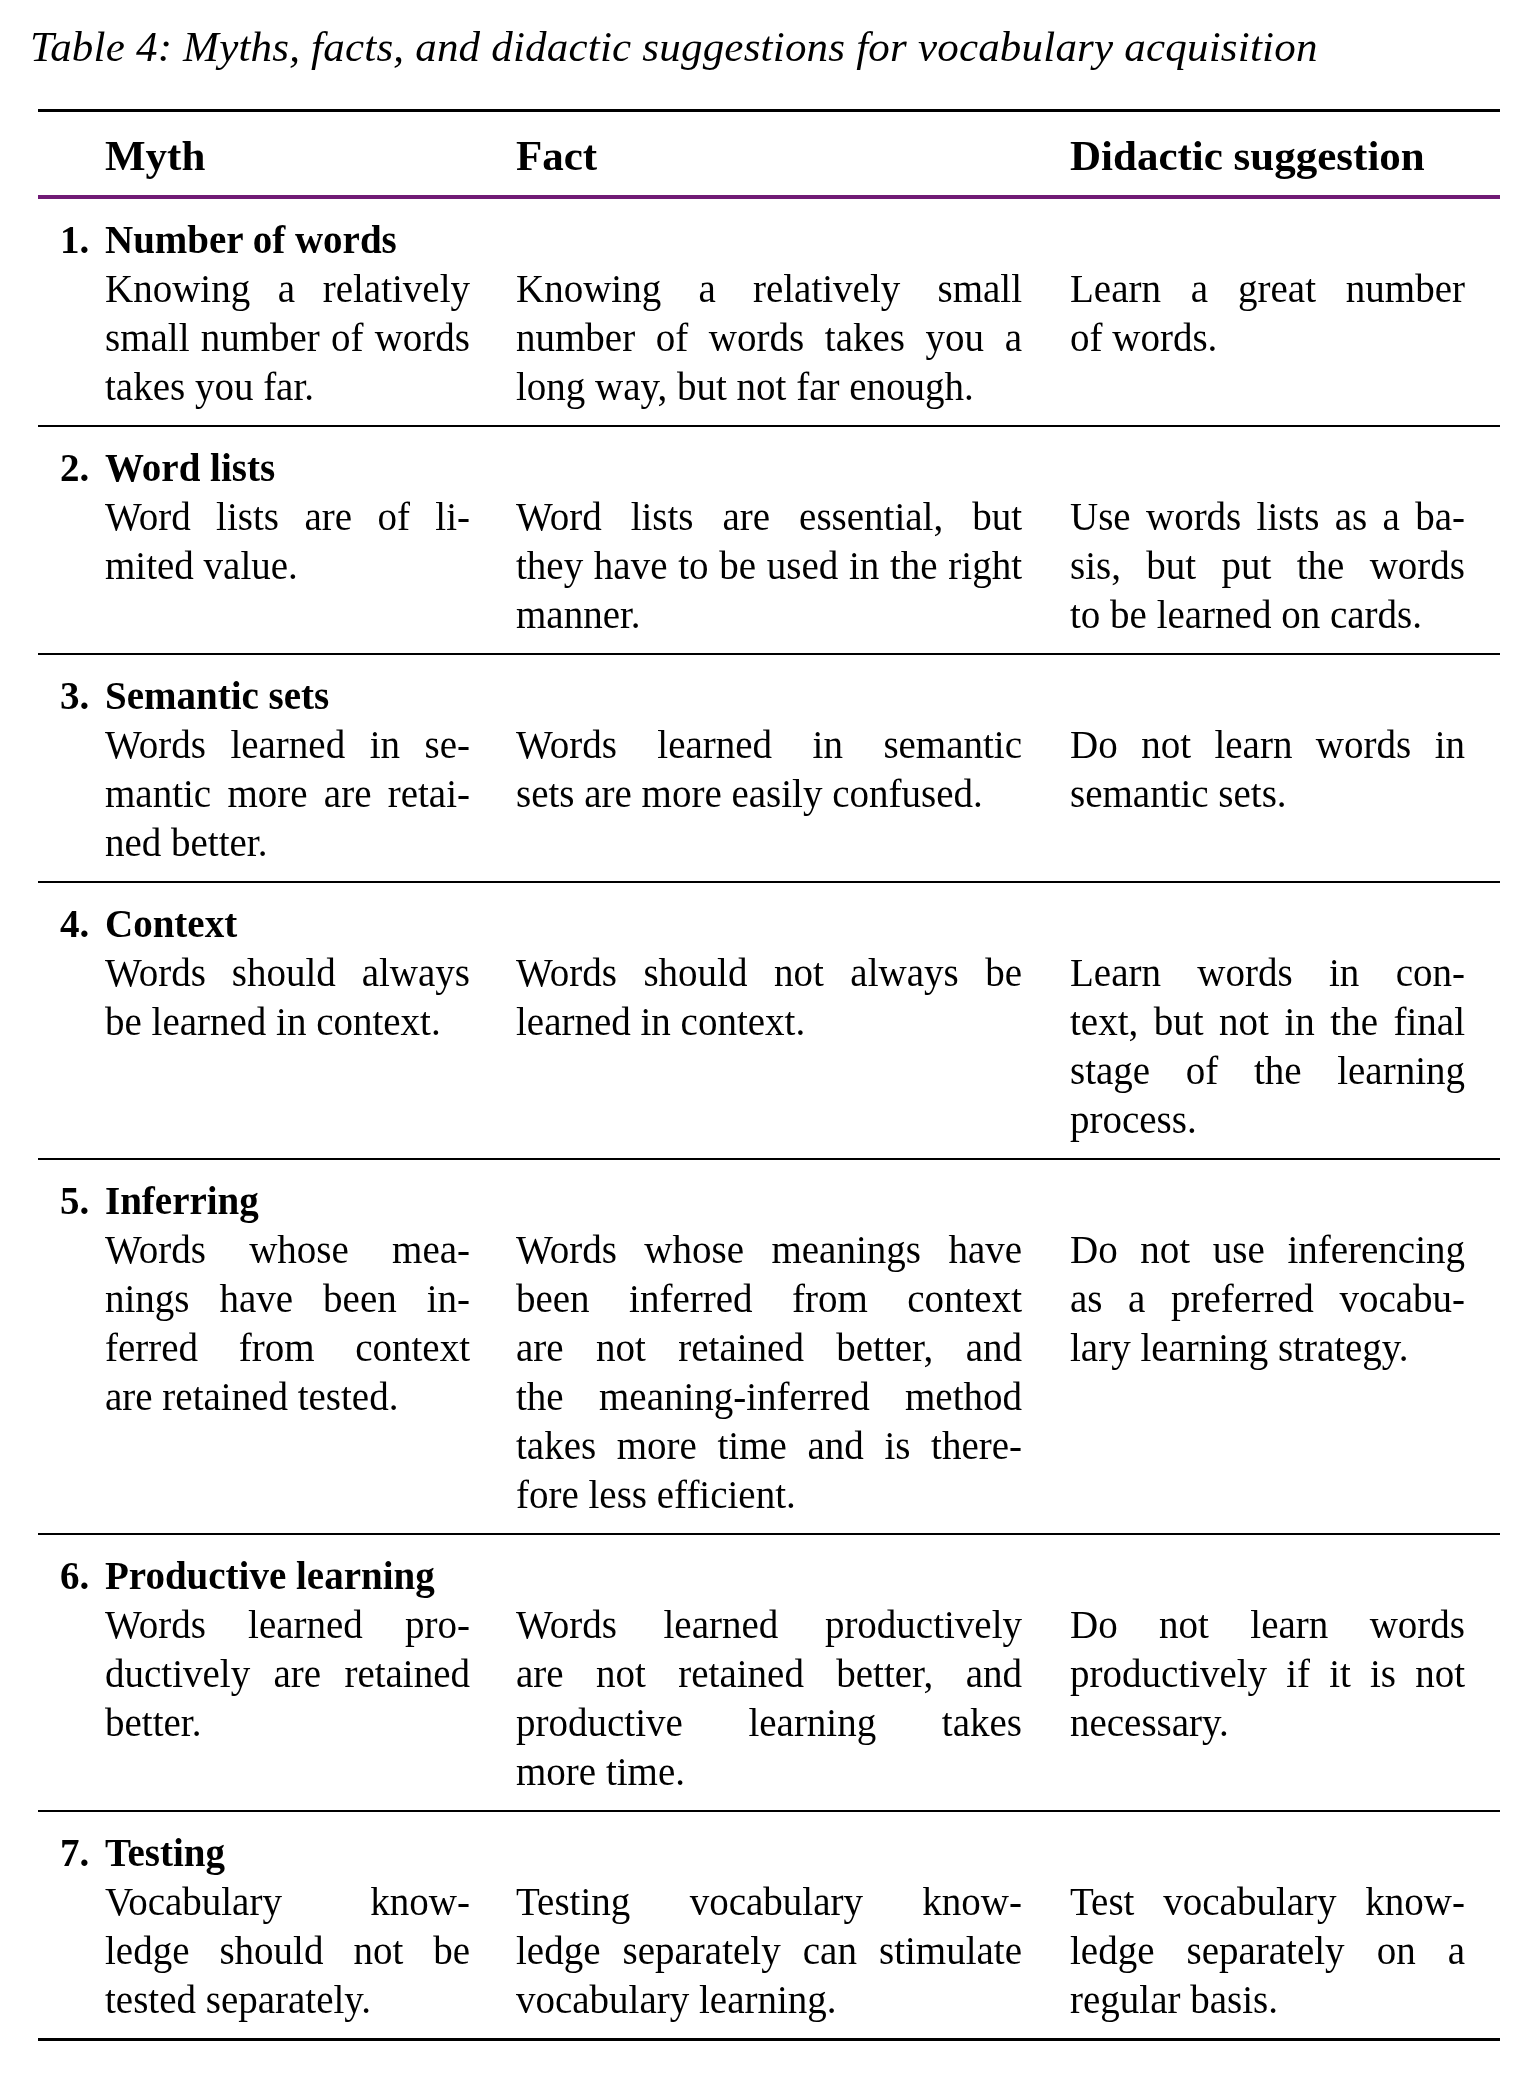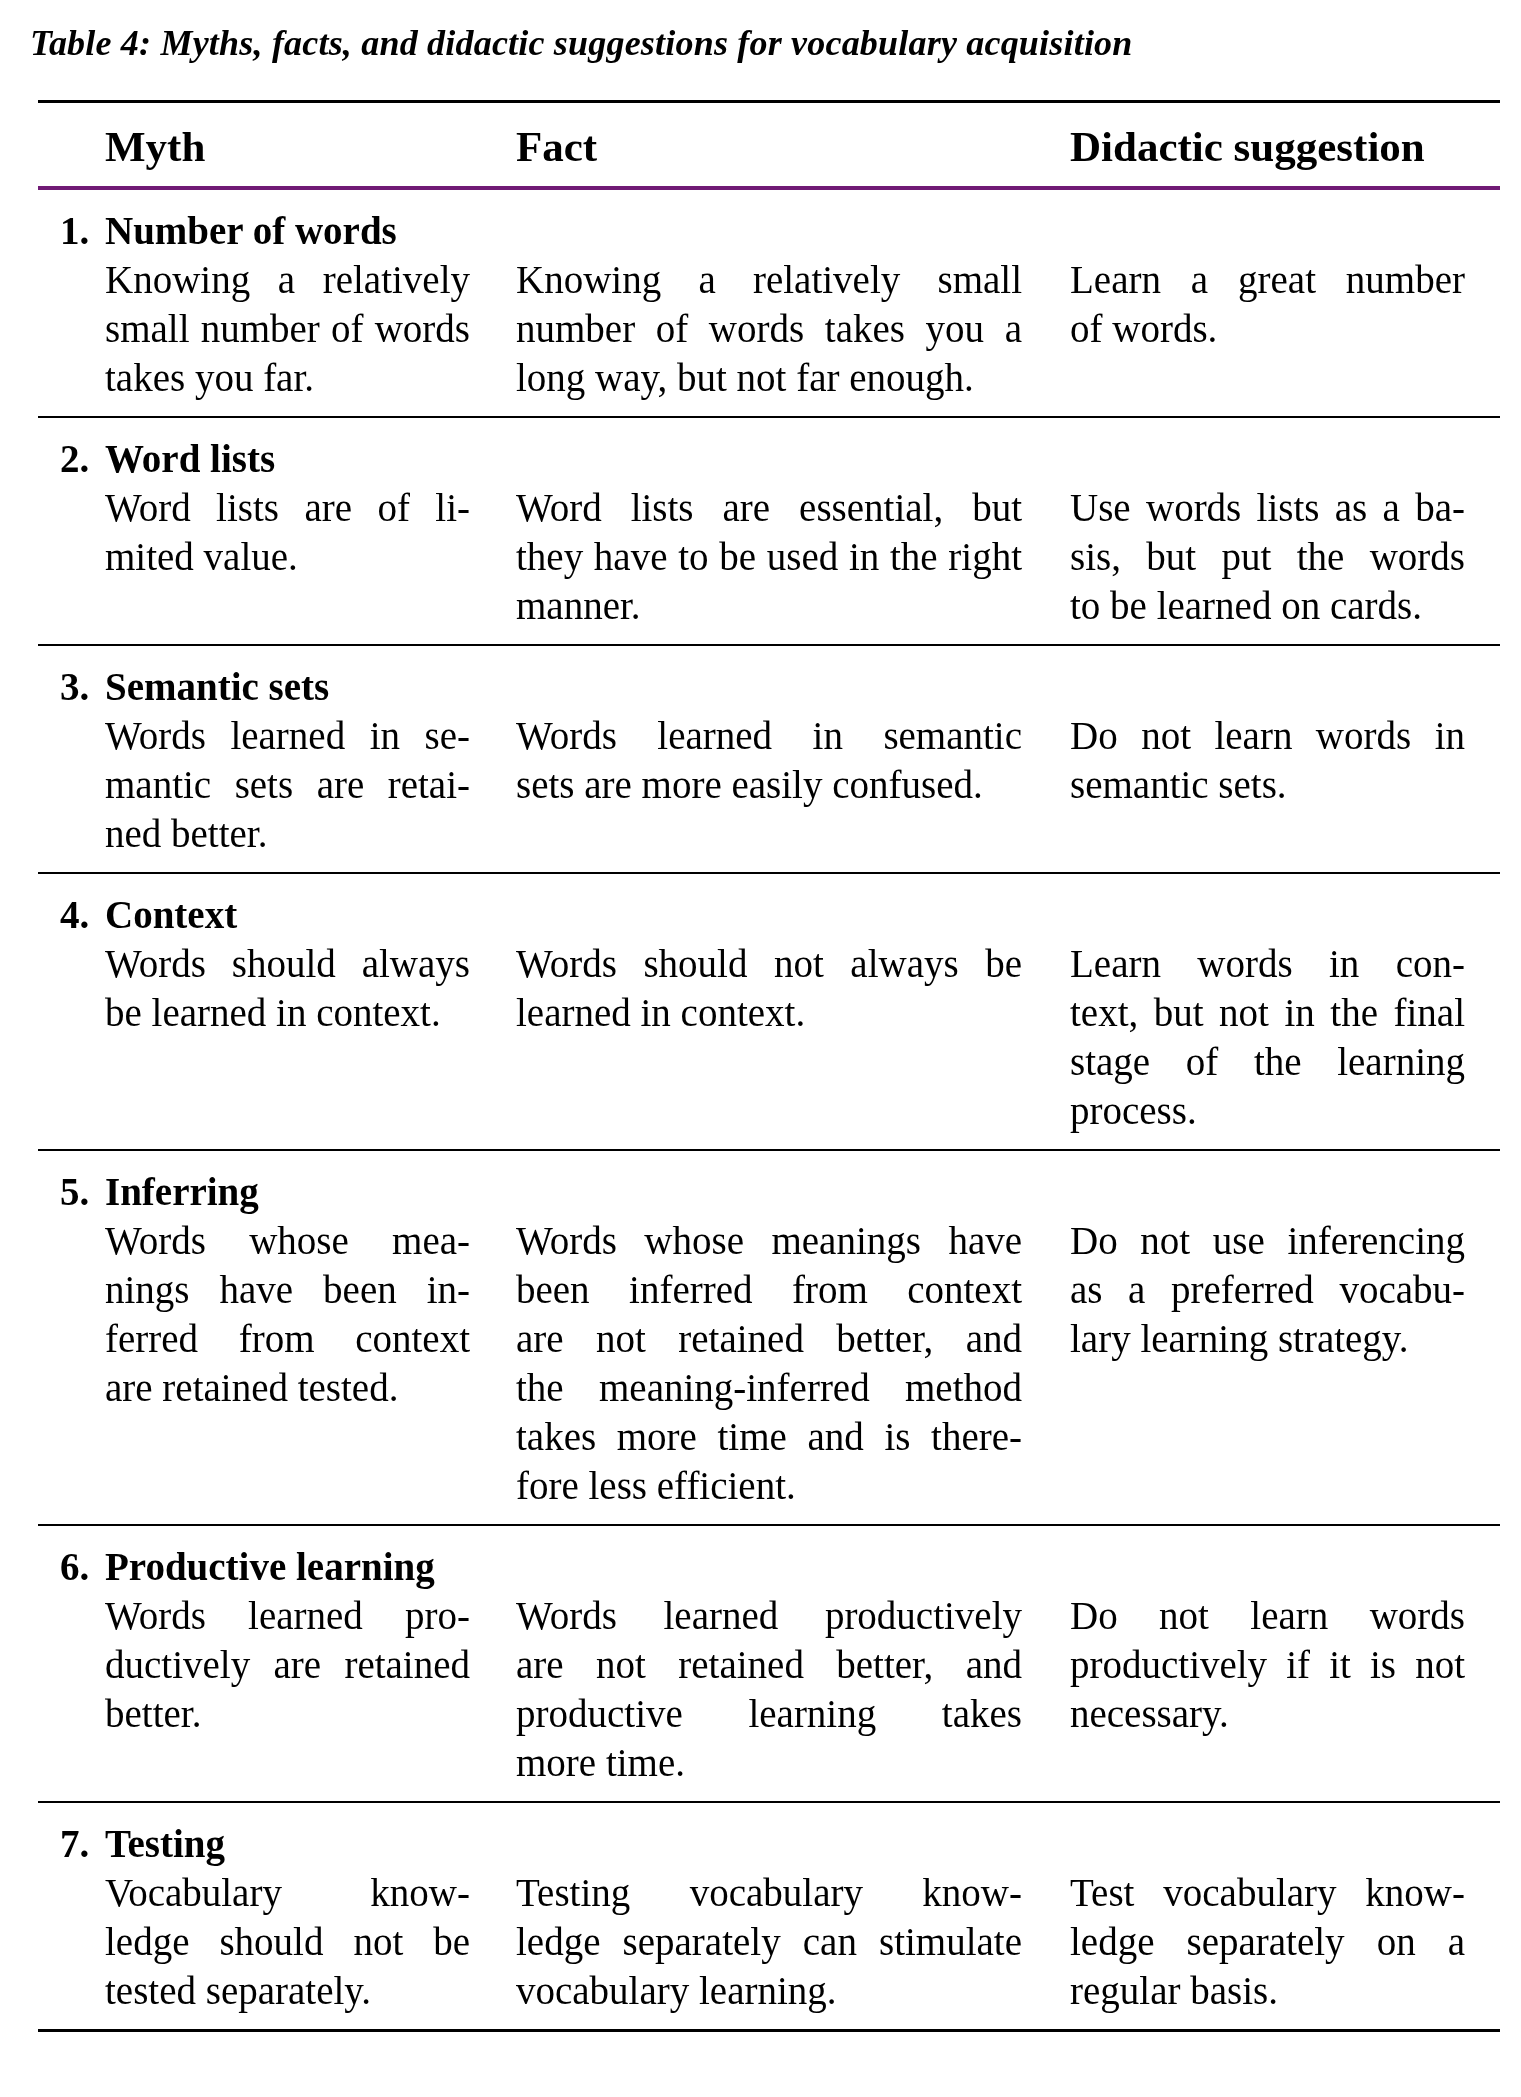--- a/index.html
+++ b/index.html
@@ -9,22 +9,22 @@
     color: #000000;
   }
   body {
     width: 1521px;
     height: 2097px;
     overflow: hidden;
     font-family: "Liberation Serif", serif;
   }
   .page-title {
     margin: 22px 0 0 30px;
-    font-size: 36px;
-    font-weight: bold;
+    font-size: 43px;
+    font-weight: normal;
     font-style: italic;
     line-height: 1.18;
     letter-spacing: 0.2px;
   }
   .vtable {
     margin-left: 38px;
     margin-top: 36px;
     width: 1462px;
     border-top: 3px solid #000;
     border-bottom: 3px solid #000;
@@ -103,21 +103,21 @@
         <div class="cell c3 offset">
           <div class="line  jl">Use words lists as a ba-</div>
           <div class="line  jl">sis, but put the words</div>
           <div class="line  ll">to be learned on cards.</div>
         </div>
       </div>
       <div class="trow">
         <div class="cell c1">
           <div class="topic-line"><span class="num">3.</span><span class="topic-text">Semantic sets</span></div>
           <div class="line ind jl">Words learned in se-</div>
-          <div class="line ind jl">mantic sets are retai-</div>
+          <div class="line ind jl">mantic more are retai-</div>
           <div class="line ind ll">ned better.</div>
         </div>
         <div class="cell c2 offset">
           <div class="line  jl">Words learned in semantic</div>
           <div class="line  ll">sets are more easily confused.</div>
         </div>
         <div class="cell c3 offset">
           <div class="line  jl">Do not learn words in</div>
           <div class="line  ll">semantic sets.</div>
         </div>

